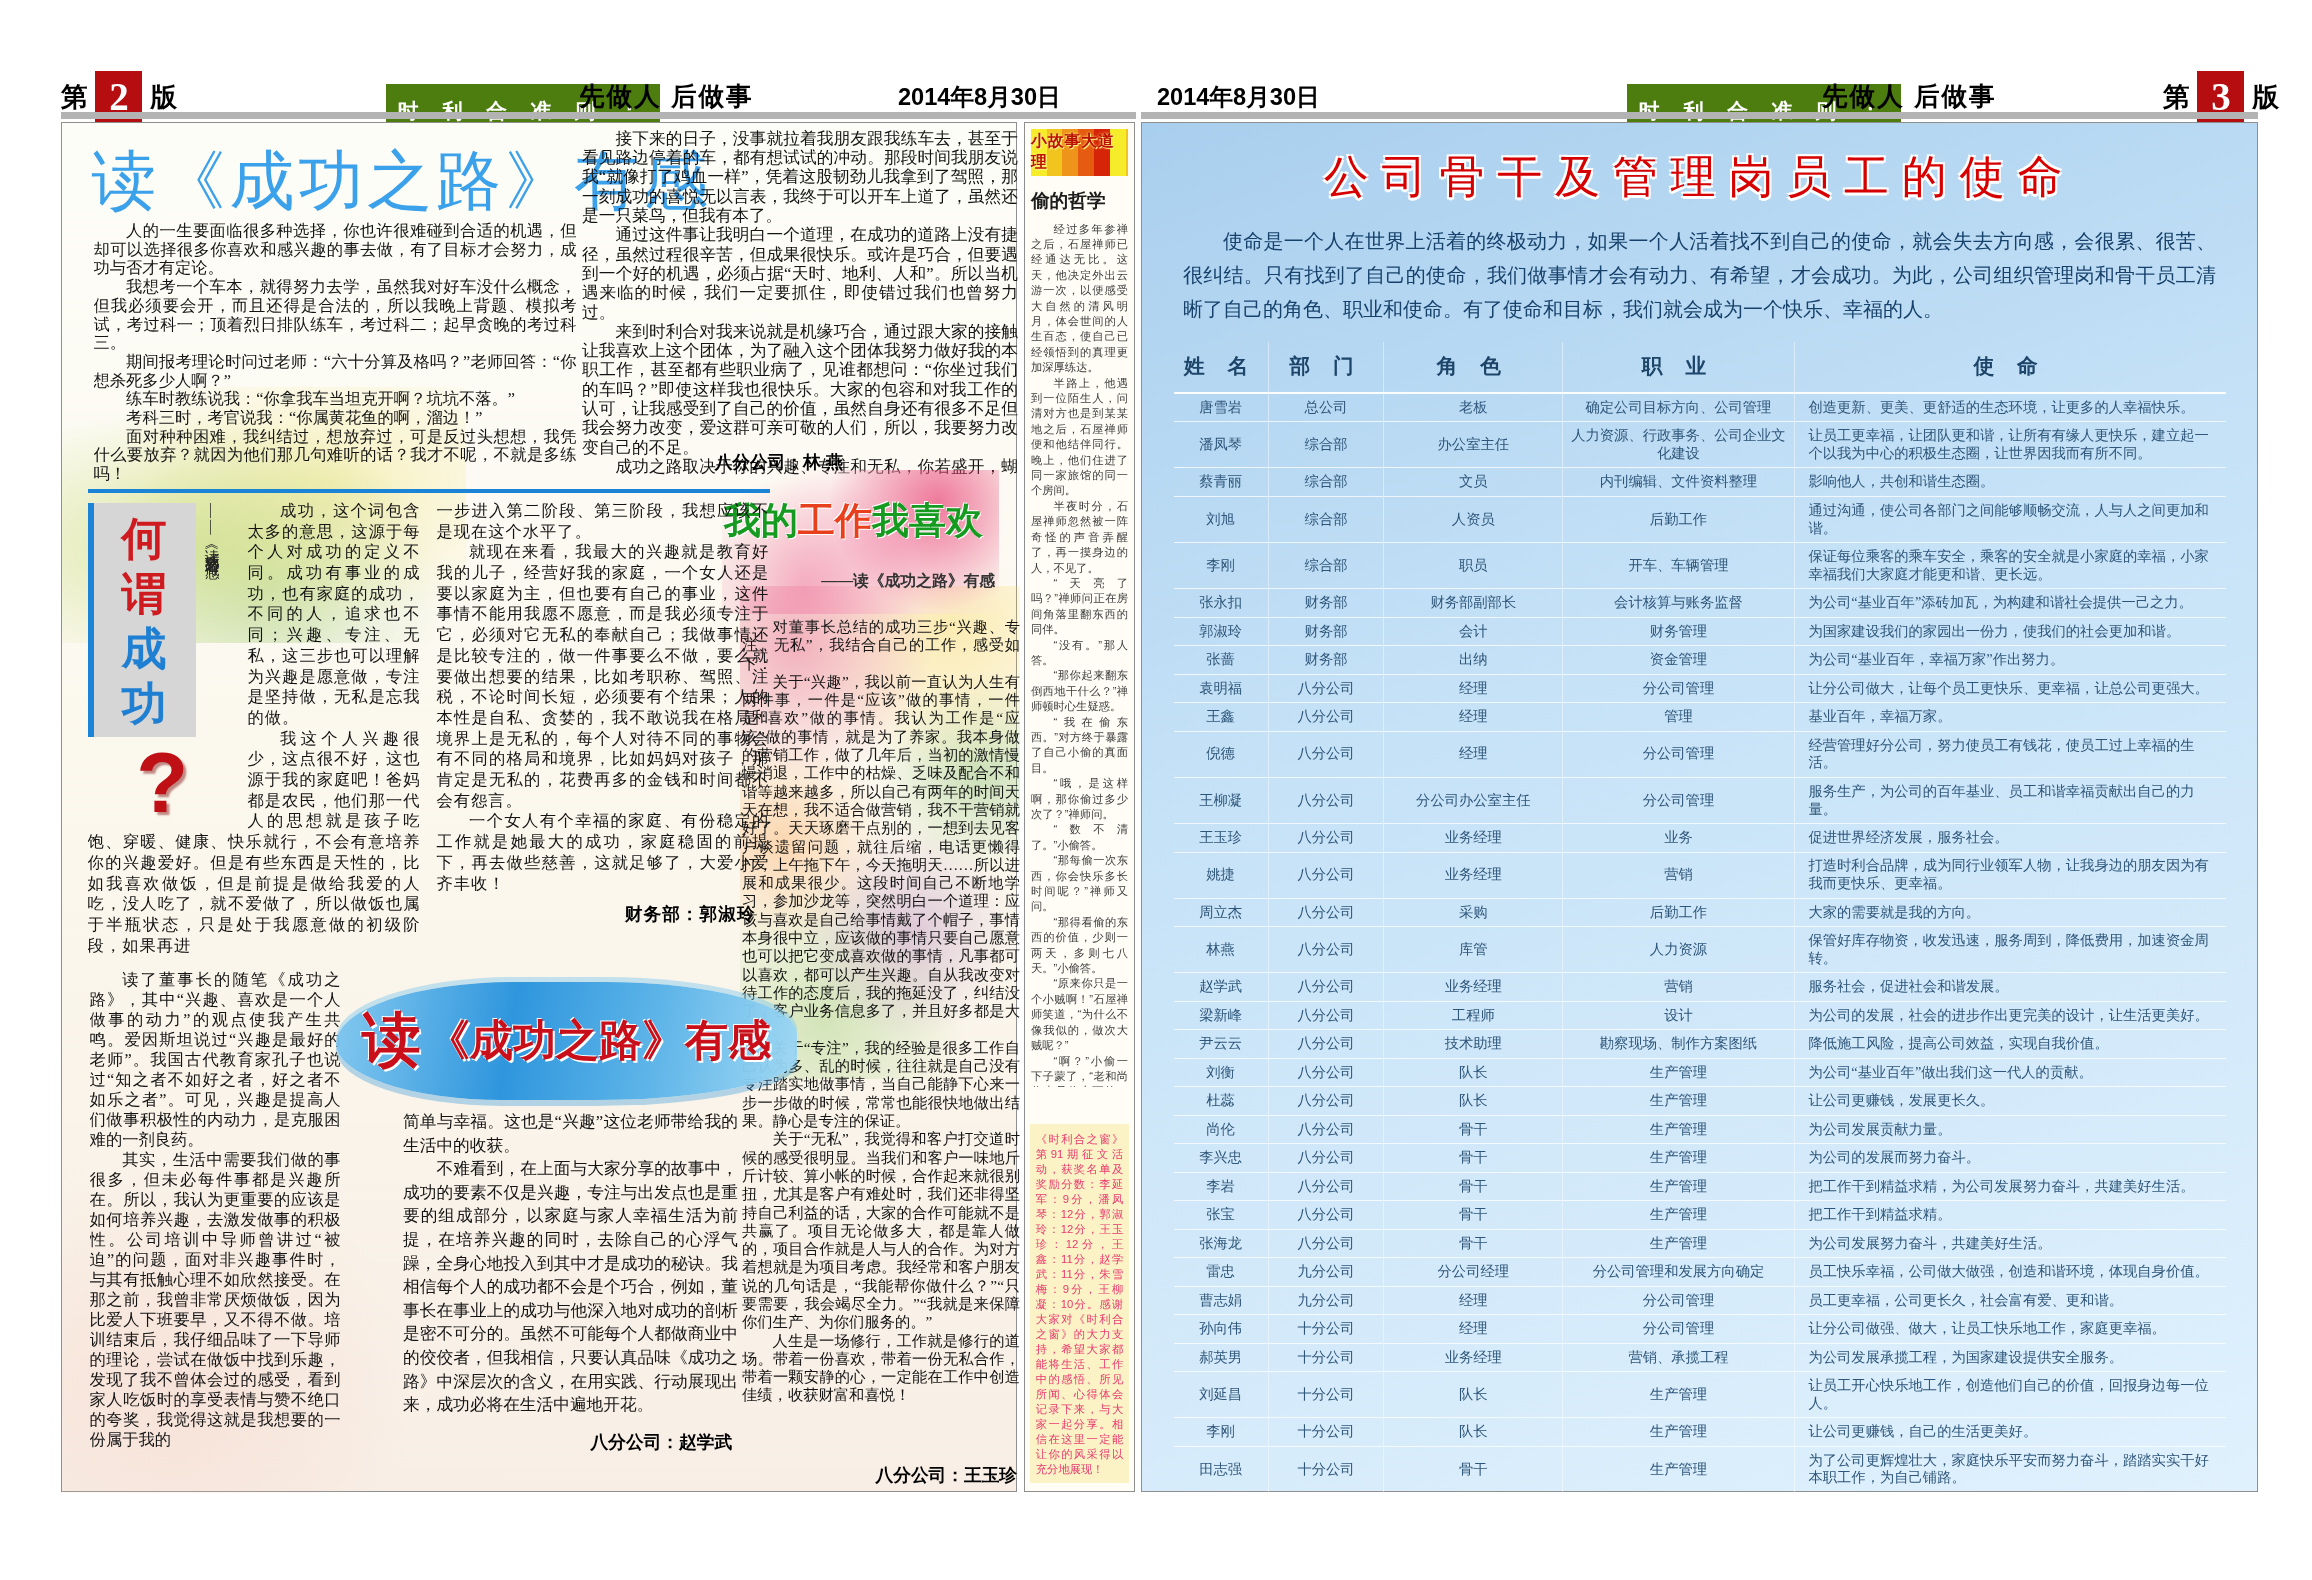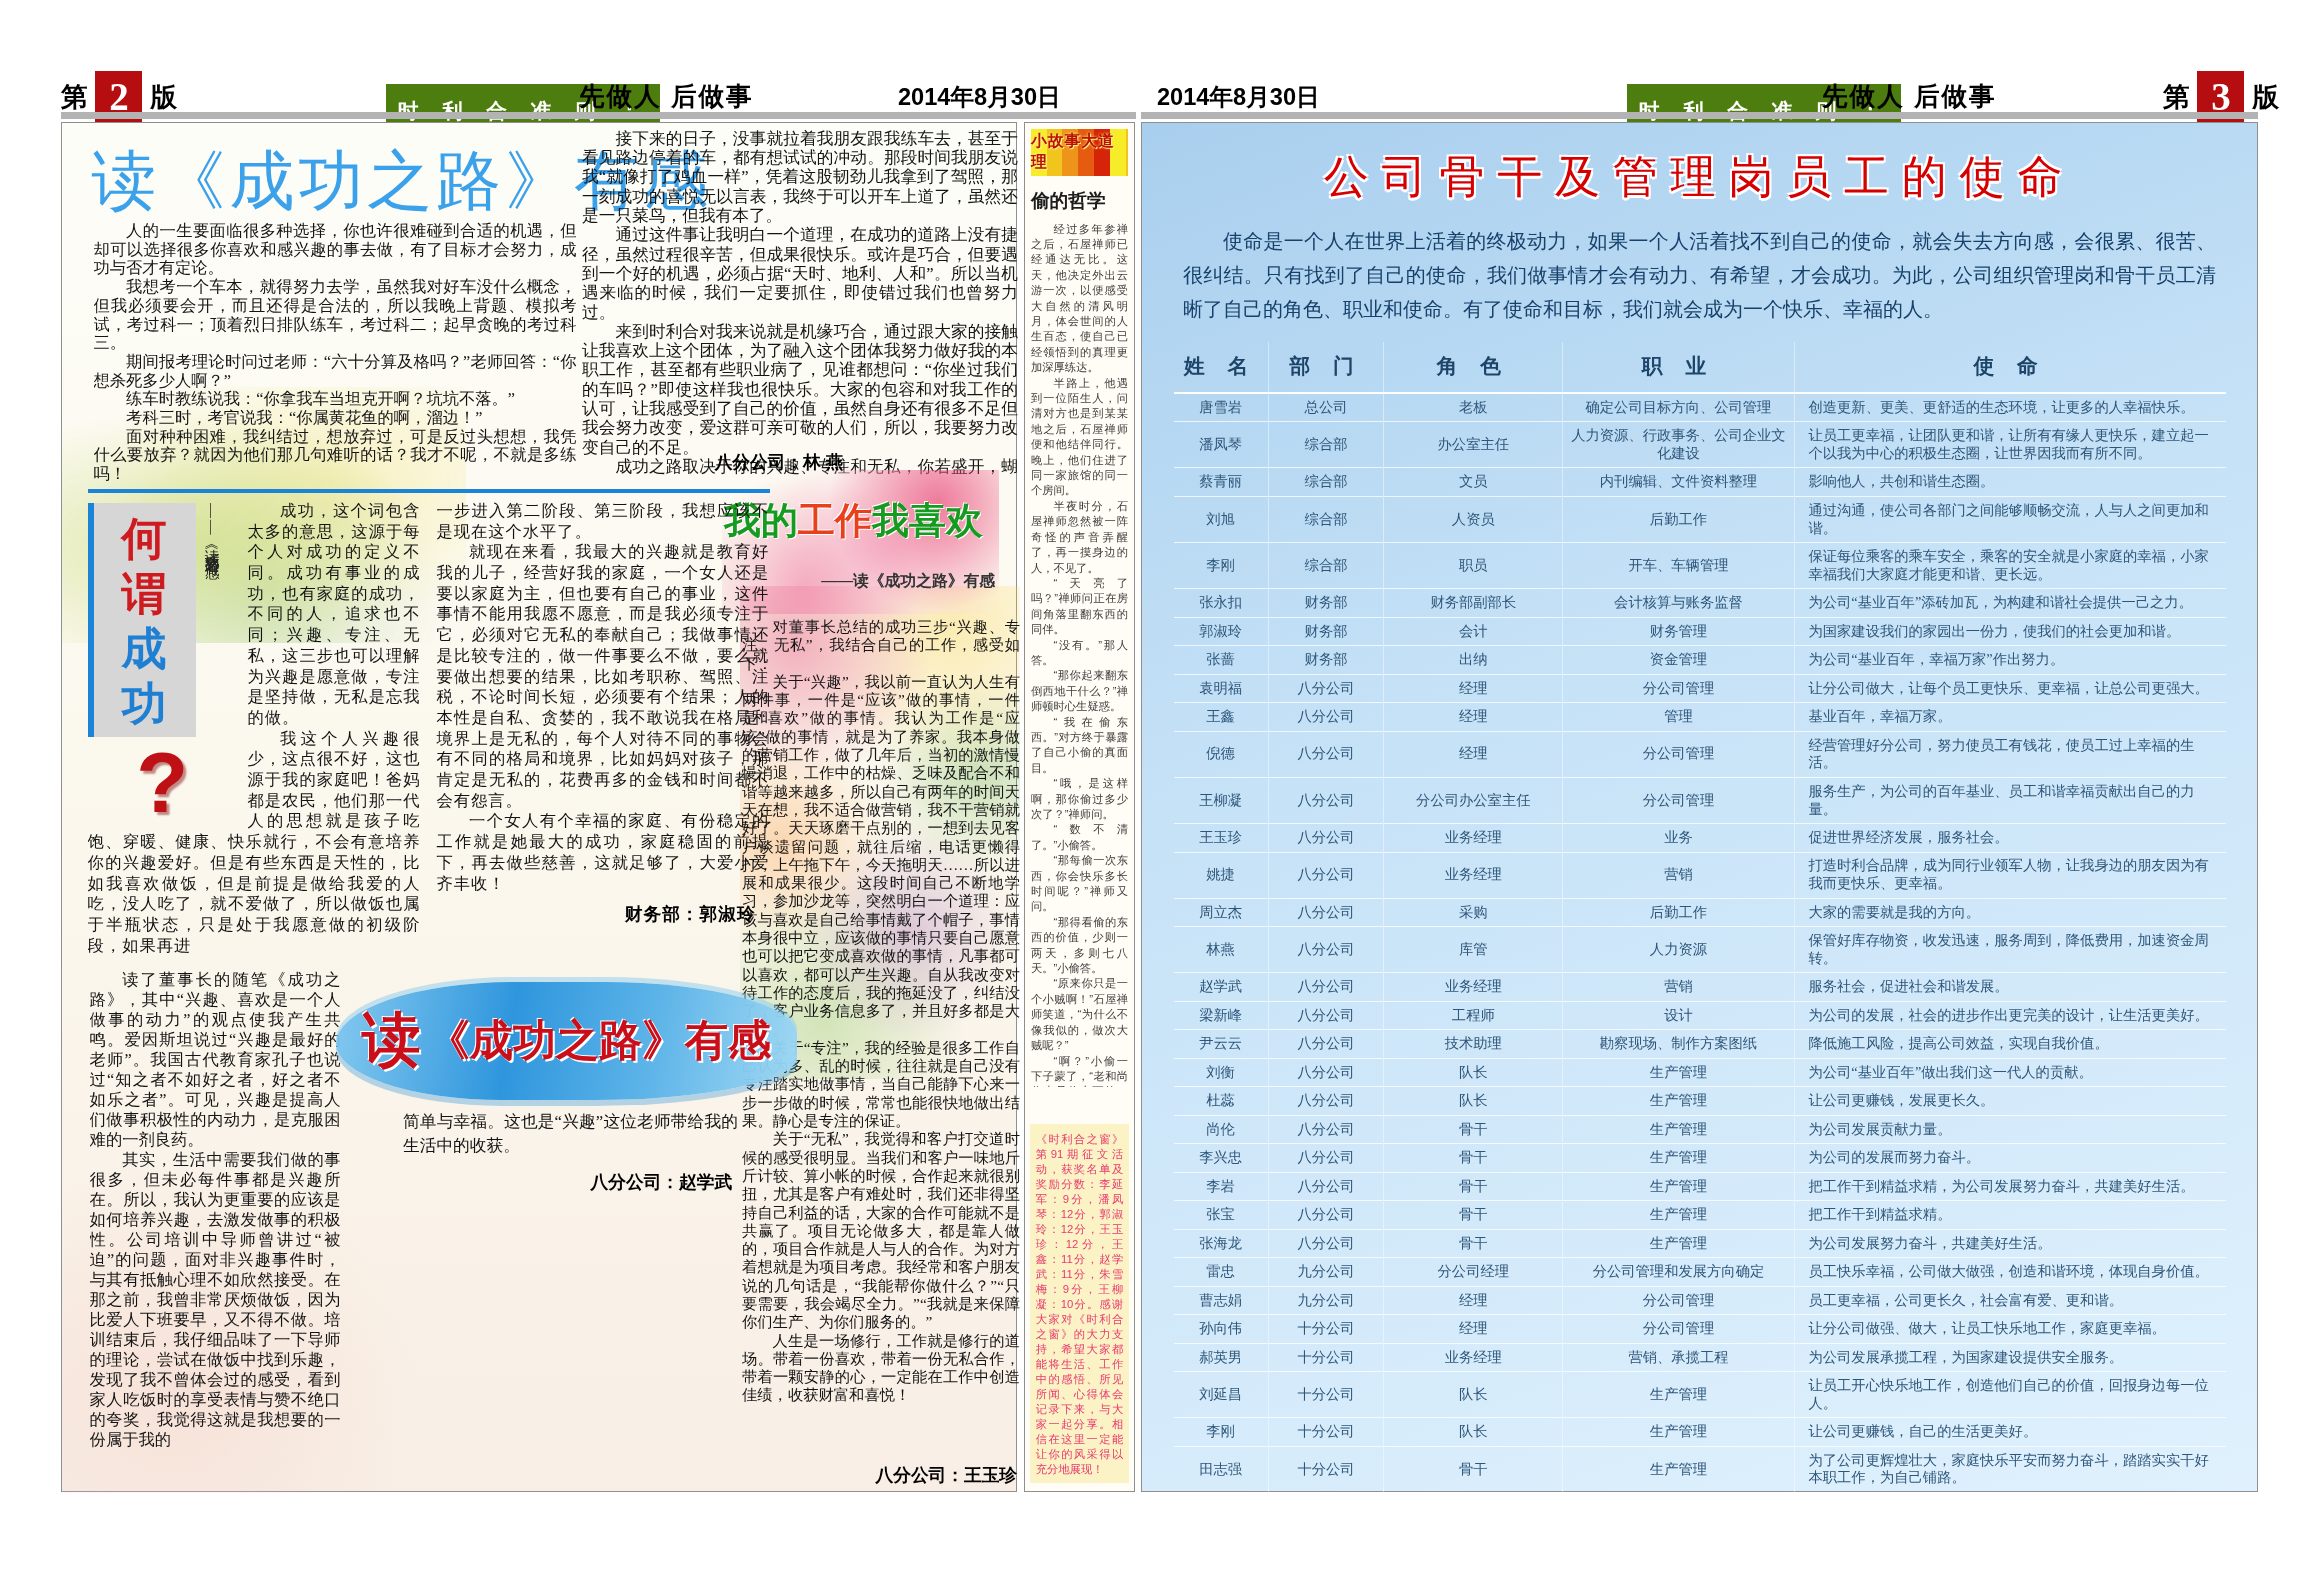--- a/index.html
+++ b/index.html
@@ -227,21 +227,21 @@
   <p>读了董事长的随笔《成功之路》，其中“兴趣、喜欢是一个人做事的动力”的观点使我产生共鸣。爱因斯坦说过“兴趣是最好的老师”。我国古代教育家孔子也说过“知之者不如好之者，好之者不如乐之者”。可见，兴趣是提高人们做事积极性的内动力，是克服困难的一剂良药。</p>
       <p>其实，生活中需要我们做的事很多，但未必每件事都是兴趣所在。所以，我认为更重要的应该是如何培养兴趣，去激发做事的积极性。公司培训中导师曾讲过“被迫”的问题，面对非兴趣事件时，与其有抵触心理不如欣然接受。在那之前，我曾非常厌烦做饭，因为比爱人下班要早，又不得不做。培训结束后，我仔细品味了一下导师的理论，尝试在做饭中找到乐趣，发现了我不曾体会过的感受，看到家人吃饭时的享受表情与赞不绝口的夸奖，我觉得这就是我想要的一份属于我的</p>
     </div>
   <div id="road-title">
     <span class="big">读</span>
     <span>《成功之路》有感</span>
   </div>
   <div class="coltext cont" id="road-col2">
     <span>
       
-    <p>简单与幸福。这也是“兴趣”这位老师带给我的生活中的收获。</p></span>
+    <p>简单与幸福。这也是“兴趣”这位老师带给我的生活中的收获。</p><p>不难看到，在上面与大家分享的故事中，成功的要素不仅是兴趣，专注与出发点也是重要的组成部分，以家庭与家人幸福生活为前提，在培养兴趣的同时，去除自己的心浮气躁，全身心地投入到其中才是成功的秘诀。我相信每个人的成功都不会是个巧合，例如，董事长在事业上的成功与他深入地对成功的剖析是密不可分的。虽然不可能每个人都做商业中的佼佼者，但我相信，只要认真品味《成功之路》中深层次的含义，在用实践、行动展现出来，成功必将在生活中遍地开花。</p></span>
     <div class="byline" id="road-byline">八分公司：赵学武</div>
   </div>
 </div>
 
 <div class="pagebox" id="storycol">
   <div id="story-hdr">小故事大道理</div>
   <div id="story-title">偷的哲学</div>
   <div id="story-text">
 
   <p>经过多年参禅之后，石屋禅师已经通达无比。这天，他决定外出云游一次，以便感受大自然的清风明月，体会世间的人生百态，使自己已经领悟到的真理更加深厚练达。</p>

